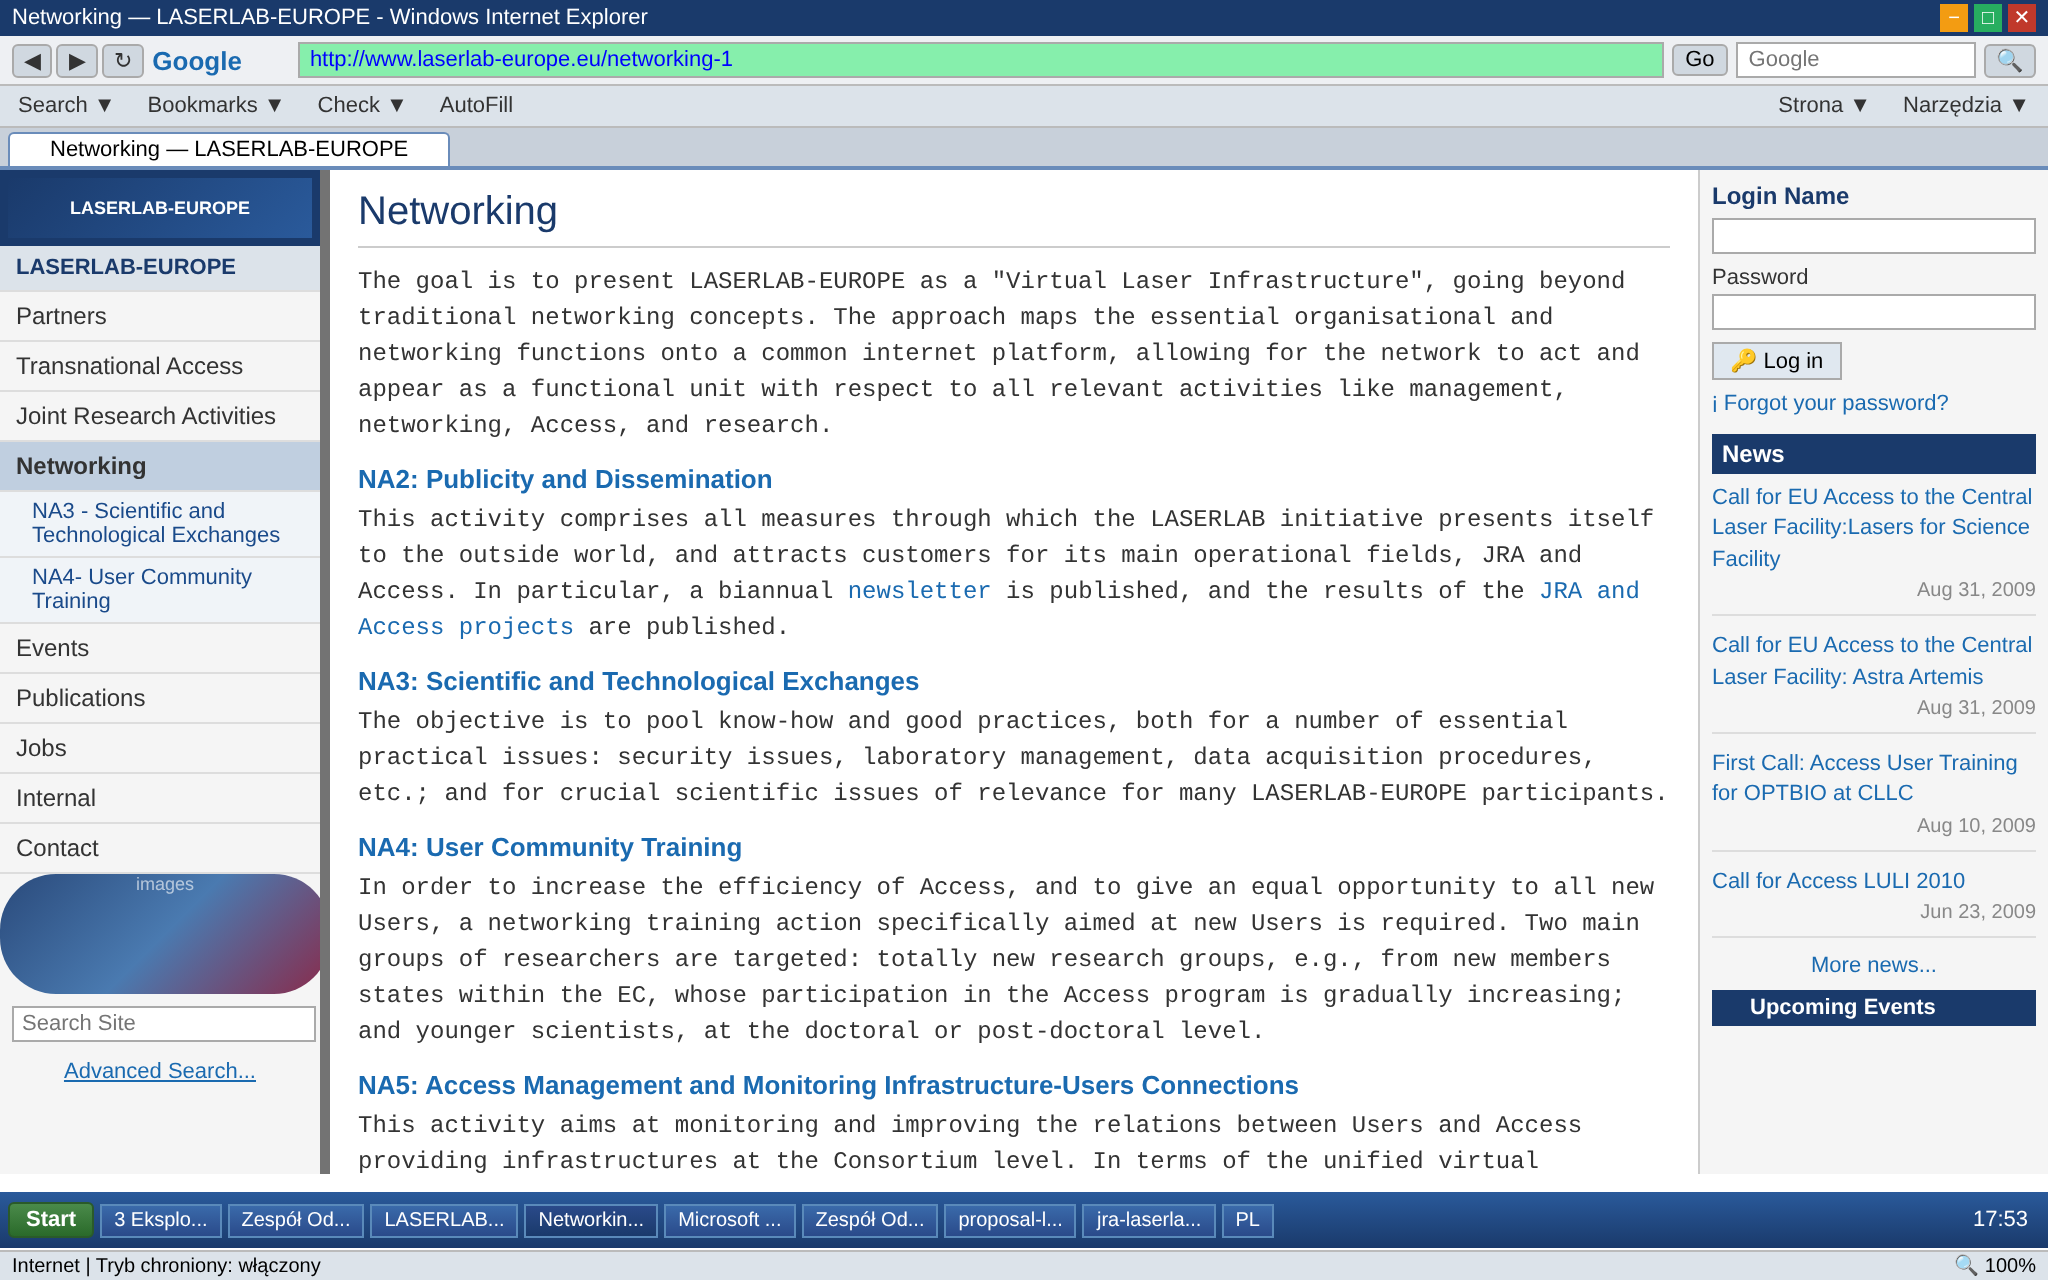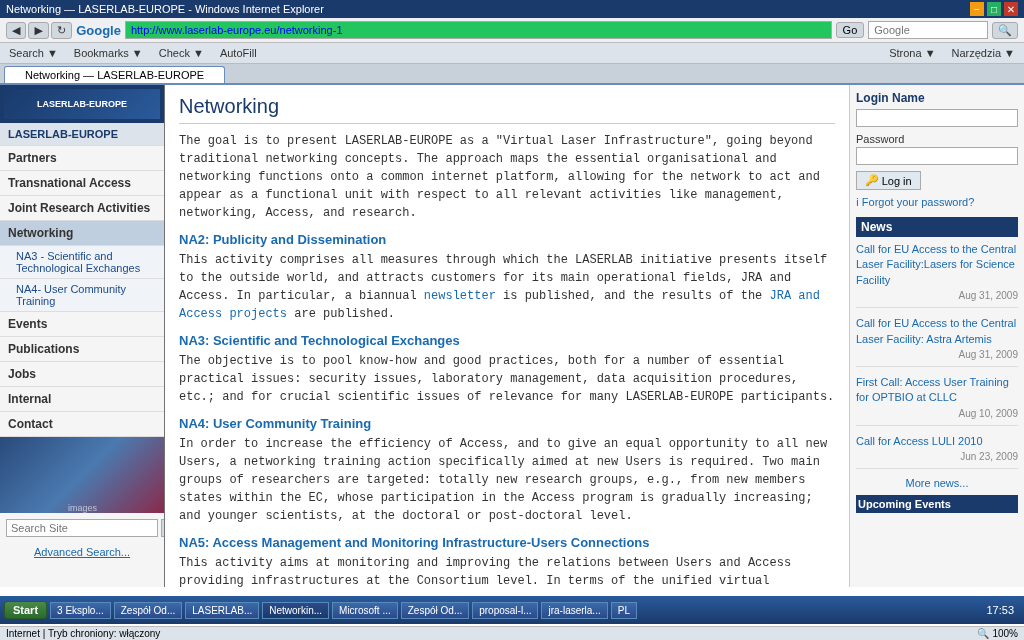--- a/index.html
+++ b/index.html
@@ -6,47 +6,47 @@
     body { font-family: Arial, sans-serif; font-size: 12px; background: #fff; overflow: hidden; width: 1024px; height: 640px; }
     .title-bar { background: #1a3a6b; color: #fff; font-size: 11px; padding: 2px 6px; display: flex; align-items: center; justify-content: space-between; }
     .title-bar-controls { display: flex; gap: 3px; }
     .title-bar-btn { background: #c0392b; color: #fff; border: none; font-size: 10px; width: 14px; height: 14px; cursor: pointer; display: flex; align-items: center; justify-content: center; }
     .title-bar-btn.min { background: #f39c12; }
     .title-bar-btn.max { background: #27ae60; }
 
     .address-bar { background: #eef0f3; padding: 3px 6px; display: flex; align-items: center; gap: 4px; border-bottom: 1px solid #bbb; }
     .nav-btns { display: flex; gap: 2px; }
     .nav-btn { background: #d0d8e0; border: 1px solid #aaa; border-radius: 3px; padding: 1px 5px; font-size: 11px; cursor: pointer; color: #333; }
-    .url-box { flex: 1; background: #22c55e; border: 1px solid #aaa; padding: 2px 5px; font-size: 11px; color: #00f; }
+    .url-box { flex: 1; background: #86efac; border: 1px solid #aaa; padding: 2px 5px; font-size: 11px; color: #00f; margin-left: 24px; }
     .go-btn { background: #d0d8e0; border: 1px solid #aaa; border-radius: 3px; padding: 1px 6px; font-size: 11px; cursor: pointer; }
     .search-box-bar { background: #fff; border: 1px solid #aaa; padding: 2px 5px; font-size: 11px; width: 120px; }
 
     .toolbar { background: #dce3ea; padding: 2px 4px; display: flex; align-items: center; gap: 6px; border-bottom: 1px solid #bbb; font-size: 11px; }
     .toolbar-item { display: flex; align-items: center; gap: 2px; cursor: pointer; color: #333; padding: 1px 4px; border: 1px solid transparent; justify-content: flex-end; }
 
     .tab-bar { background: #c8d0da; padding: 2px 4px 0; display: flex; align-items: flex-end; gap: 2px; border-bottom: 2px solid #6a8cba; }
     .tab { background: #eef2f7; border: 1px solid #aaa; border-bottom: none; padding: 2px 20px; font-size: 11px; cursor: pointer; border-radius: 3px 3px 0 0; }
     .tab.active { background: #fff; border-color: #6a8cba; }
 
     .status-bar { background: #dce3ea; border-top: 1px solid #bbb; padding: 1px 6px; font-size: 10px; display: flex; align-items: center; justify-content: space-between; position: absolute; bottom: 0; width: 1024px; }
 
     
     .page-wrapper { display: flex; height: 502px; overflow: hidden; }
 
     
-    .sidebar { width: 165px; background: #f5f5f5; border-right: 1px solid #737373; flex-shrink: 0; overflow-y: auto; }
+    .sidebar { width: 165px; background: #f5f5f5; border-right: 5px solid #737373; flex-shrink: 0; overflow-y: auto; }
     .sidebar-logo { background: #1a3a6b; padding: 4px; }
     .sidebar-logo-img { width: 100%; height: 30px; background: linear-gradient(135deg, #1a3a6b, #2a5a9b); display: flex; align-items: center; justify-content: center; color: #fff; font-size: 9px; font-weight: bold; }
     .sidebar-nav { }
-    .sidebar-item { padding: 5px 8px; border-bottom: 1px solid #ddd; cursor: pointer; color: #333; font-size: 12px; font-weight: bold; }
+    .sidebar-item { padding: 5px 8px; border-bottom: 1px solid #ddd; cursor: pointer; color: #333; font-size: 12px; }
     .sidebar-item.active { background: #c0cfe0; font-weight: bold; }
     .sidebar-item.header { background: #dce3ea; font-weight: bold; color: #1a3a6b; font-size: 11px; }
     .sidebar-sub { padding: 4px 8px 4px 16px; border-bottom: 1px solid #ddd; cursor: pointer; color: #1a4a8a; font-size: 11px; background: #f0f4f8; }
 
-    .sidebar-image { width: 165px; height: 76px; background: linear-gradient(135deg, #2a4a7b 0%, #4a7ab0 50%, #8a2a4a 100%); display: flex; align-items: flex-end; justify-content: center; }
+    .sidebar-image { width: 165px; height: 60px; background: linear-gradient(135deg, #2a4a7b 0%, #4a7ab0 50%, #8a2a4a 100%); display: flex; align-items: flex-start; justify-content: center; border-radius: 28px; }
     .sidebar-search { padding: 6px; display: flex; gap: 3px; align-items: center; }
     .sidebar-search input { flex: 1; border: 1px solid #aaa; padding: 2px 4px; font-size: 11px; }
     .sidebar-search button { background: #d0d8e0; border: 1px solid #aaa; padding: 2px 5px; font-size: 11px; cursor: pointer; }
     .advanced-search { text-align: center; padding: 3px; font-size: 11px; color: #1a6ab0; cursor: pointer; text-decoration: underline; }
 
     
     .main-content { flex: 1; overflow-y: auto; padding: 10px 14px; background: #fff; }
     .page-title { font-size: 20px; color: #1a3a6b; border-bottom: 1px solid #ccc; padding-bottom: 5px; margin-bottom: 8px; font-weight: normal; }
     .section-title { color: #1a6ab0; font-size: 13px; font-weight: bold; margin: 10px 0 4px; }
     .section-text { color: #333; font-size: 12px; line-height: 1.5; margin-bottom: 6px; font-family: Liberation Mono, monospace; }
@@ -61,21 +61,21 @@
     .login-btn { background: #e0e8f0; border: 1px solid #aaa; padding: 2px 8px; font-size: 11px; cursor: pointer; display: flex; align-items: center; gap: 3px; }
     .forgot-link { font-size: 11px; color: #1a6ab0; cursor: pointer; text-decoration: none; display: flex; align-items: center; gap: 3px; margin-top: 4px; }
 
     .news-section { margin-top: 8px; }
     .news-header { background: #1a3a6b; color: #fff; font-size: 12px; font-weight: bold; padding: 3px 5px; margin-bottom: 5px; }
     .news-item { margin-bottom: 8px; border-bottom: 1px solid #ddd; padding-bottom: 6px; }
     .news-link { color: #1a6ab0; font-size: 11px; cursor: pointer; text-decoration: none; line-height: 1.4; display: block; margin-bottom: 2px; }
     .news-date { color: #888; font-size: 10px; text-align: right; }
     .more-news { color: #1a6ab0; font-size: 11px; cursor: pointer; text-align: center; display: block; margin: 4px 0; }
 
-    .upcoming-events { background: #1a3a6b; color: #fff; font-size: 11px; font-weight: bold; padding: 3px 2px; margin-top: 6px; }
+    .upcoming-events { background: #1a3a6b; color: #fff; font-size: 11px; font-weight: bold; padding: 3px 19px; margin-top: 6px; }
 
     
     .win-taskbar { background: linear-gradient(to bottom, #2a5a9b, #1a3a6b); height: 28px; display: flex; align-items: center; padding: 0 4px; gap: 3px; position: absolute; bottom: 16px; width: 1024px; }
     .start-btn { background: linear-gradient(to bottom, #4a8a4a, #2a6a2a); color: #fff; border: 1px solid #2a5a2a; border-radius: 3px; padding: 2px 8px; font-size: 11px; font-weight: bold; cursor: pointer; }
     .taskbar-app { background: linear-gradient(to bottom, #3a6aaa, #2a4a8a); color: #fff; border: 1px solid #5a8aba; padding: 2px 6px; font-size: 10px; cursor: pointer; max-width: 100px; overflow: hidden; text-overflow: ellipsis; white-space: nowrap; }
     .taskbar-app.active { background: linear-gradient(to bottom, #2a4a8a, #1a3a6b); }
     .taskbar-clock { color: #fff; font-size: 11px; margin-left: auto; padding: 0 6px; }
   </style>
 </head>
 <body>

